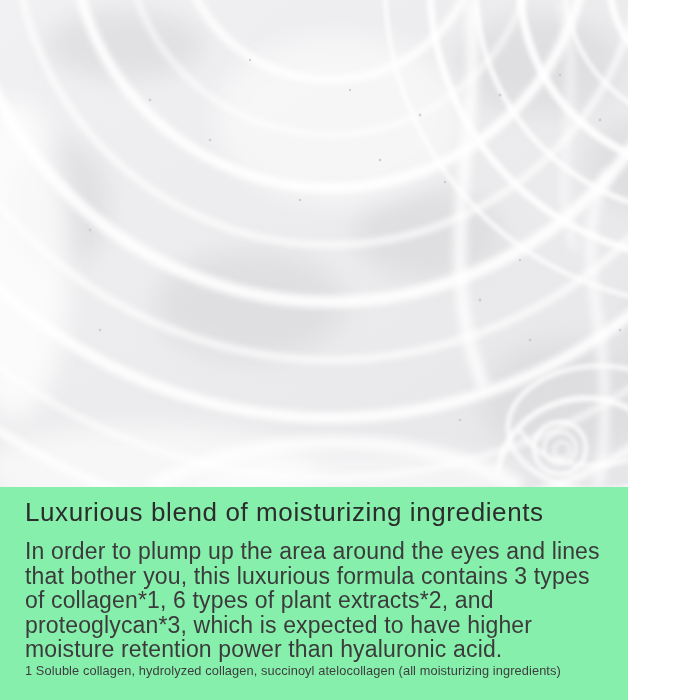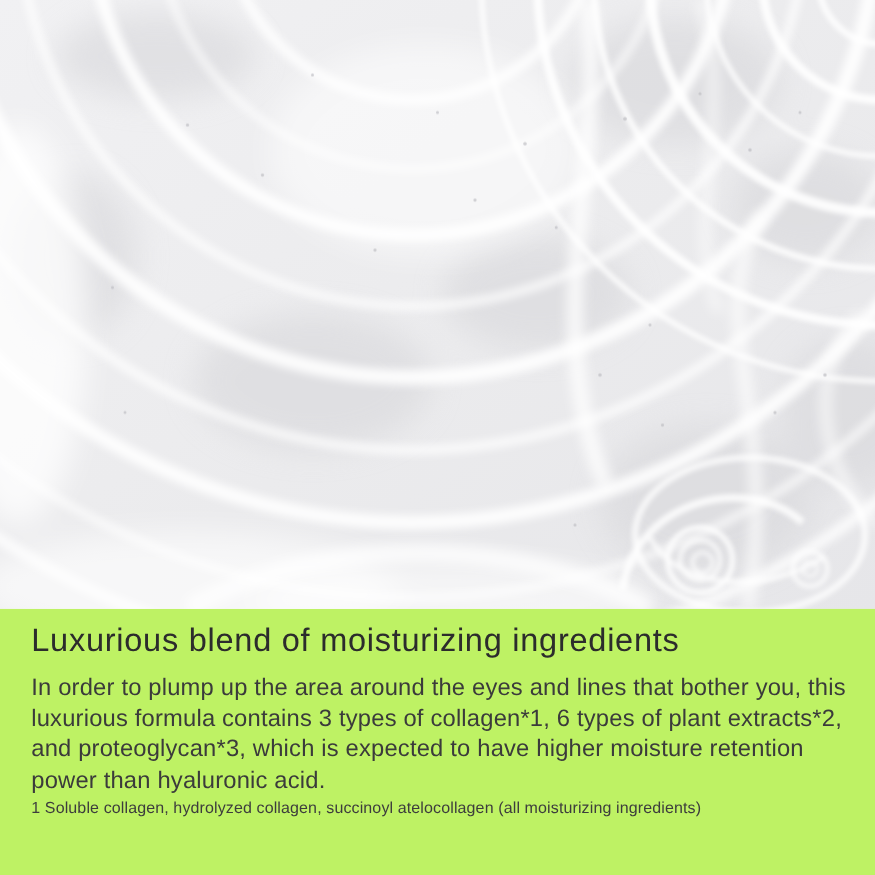--- a/index.html
+++ b/index.html
@@ -2,23 +2,23 @@
 <html><head>
 <meta charset="utf-8">
 <style>
   * { margin: 0; padding: 0; box-sizing: border-box; }
   html, body {
     width: 700px;
     background: #ffffff;
     font-family: "Liberation Sans", sans-serif;
   }
   .page {
-    width: 700px;
+    width: 628px;
     height: 700px;
-    background: #bef264;
+    background: #86efac;
     overflow: hidden;
   }
   .hero {
     width: 700px;
     height: 487px;
     overflow: hidden;
     background: #ebebed;
   }
   .hero svg { display: block; }
   .content {
@@ -26,21 +26,21 @@
   }
   .heading {
     font-size: 26px;
     font-weight: 400;
     letter-spacing: 0.6px;
     color: #2c2c2c;
     line-height: 1.2;
   }
   .body-text {
     margin-top: 11px;
-    font-size: 19px;
+    font-size: 23px;
     line-height: 24.5px;
     letter-spacing: 0.15px;
     color: #3b3b3b;
     max-width: 660px;
   }
   .footnotes {
     margin-top: 0;
     max-width: 670px;
   }
   .footnotes p {

